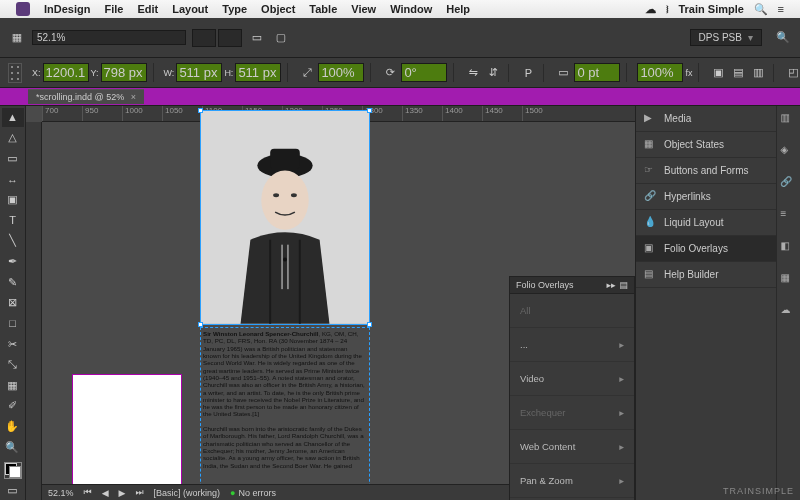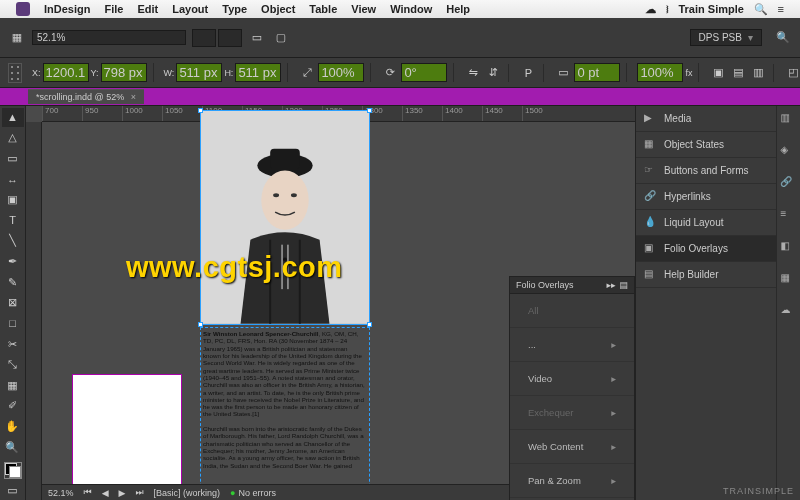--- a/index.html
+++ b/index.html
@@ -46,21 +46,21 @@
 .rside { width:165px; background:#3a3a3a; border-left:1px solid #222; display:flex; }
 .panelcol { flex:1; display:flex; flex-direction:column; }
 .panelitem { height:26px; display:flex; align-items:center; padding:0 8px; gap:6px; border-bottom:1px solid #2e2e2e; font-size:10px; color:#ccc; }
 .panelitem.sel { background:#2a2a2a; }
 .picn { width:14px; height:14px; display:inline-block; opacity:0.8; }
 .iconstrip { width:24px; background:#3a3a3a; border-left:1px solid #2a2a2a; display:flex; flex-direction:column; align-items:center; padding-top:6px; gap:16px; }
 .iconstrip .i { width:16px; height:16px; opacity:0.8; }
 .folio { position:absolute; right:165px; top:170px; width:126px; background:#3a3a3a; border:1px solid #222; z-index:5; }
 .folio .head { display:flex; align-items:center; padding:3px 6px; background:#2f2f2f; font-size:9px; border-bottom:1px solid #222; }
 .folio .head .sp { margin-left:auto; display:flex; gap:4px; }
-.folio .row { height:34px; display:flex; align-items:center; justify-content:space-between; padding:0 18px; font-size:9.5px; border-bottom:1px solid #323232; color:#bbb; }
+.folio .row { height:34px; display:flex; align-items:center; justify-content:space-between; padding:0 10px; font-size:9.5px; border-bottom:1px solid #323232; color:#bbb; }
 .folio .row.dim { color:#666; }
 .chev { color:#888; }
 .trainlogo { position:absolute; right:6px; bottom:4px; font-size:9px; color:#888; letter-spacing:1px; }
 </style>
 </head>
 <body>
 
 <div class="macbar" data-interactable="false">
   <span class="appicon" data-interactable="false"></span>
   <b data-interactable="true">InDesign</b>
@@ -229,21 +229,20 @@
       <div class="textframe" data-interactable="true">
         <span class="name" data-interactable="false">Sir Winston Leonard Spencer-Churchill</span>,
         <span data-interactable="false">KG, OM, CH, TD, PC, DL, FRS, Hon. RA</span>
         <span data-interactable="false">(30 November 1874 – 24 January 1965)</span>
         <span data-interactable="false">was a British politician and statesman known for his leadership of the United Kingdom during the Second World War. He is widely regarded as one of the great wartime leaders. He served as Prime Minister twice (1940–45 and 1951–55). A noted statesman and orator, Churchill was also an officer in the British Army, a historian, a writer, and an artist. To date, he is the only British prime minister to have received the Nobel Prize in Literature, and he was the first person to be made an honorary citizen of the United States.[1]</span>
         <br><br>
         <span data-interactable="false">Churchill was born into the aristocratic family of the Dukes of Marlborough. His father, Lord Randolph Churchill, was a charismatic politician who served as Chancellor of the Exchequer; his mother, Jenny Jerome, an American socialite. As a young army officer, he saw action in British India, the Sudan and the Second Boer War. He gained</span>
       </div>
       <div class="spread" data-interactable="true"></div>
     </div>
-    <div class="watermark" data-interactable="false">www.cgtsj.com</div>
     <div class="statusbar" data-interactable="false">
       <span data-interactable="true">52.1%</span>
       <span data-interactable="true">⏮</span>
       <span data-interactable="true">◀</span>
       <span data-interactable="true">▶</span>
       <span data-interactable="true">⏭</span>
       <span data-interactable="true">[Basic] (working)</span>
       <span class="noerr" data-interactable="true">No errors</span>
     </div>
   </div>

